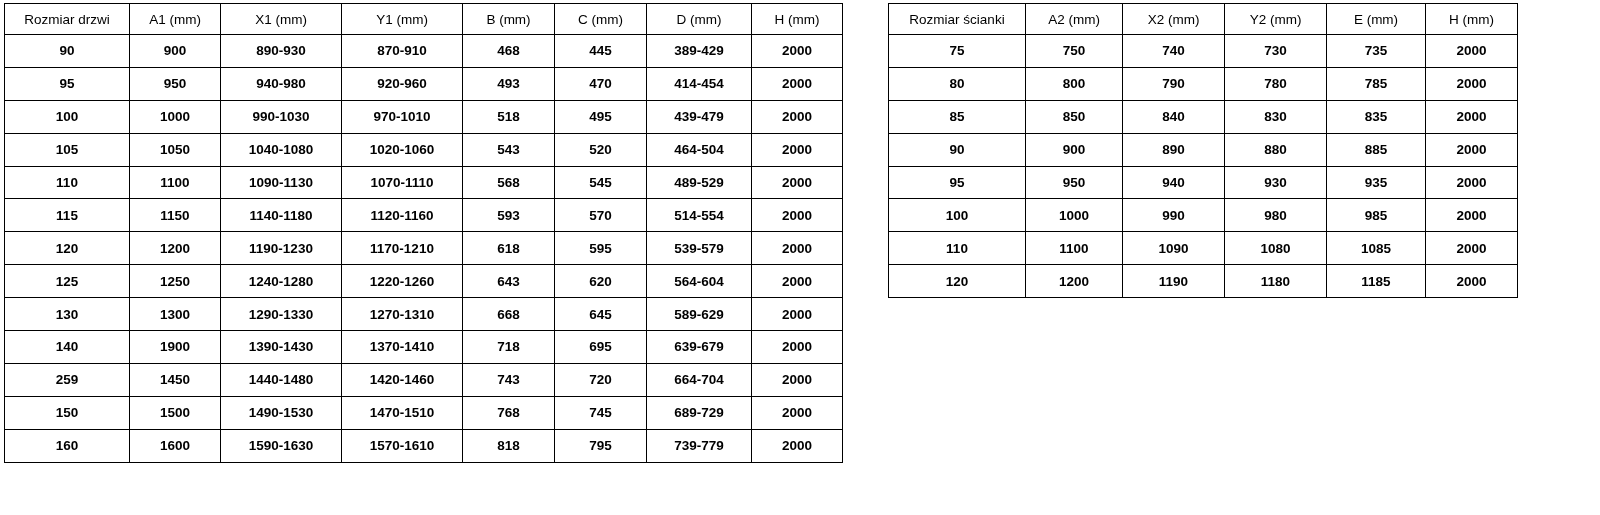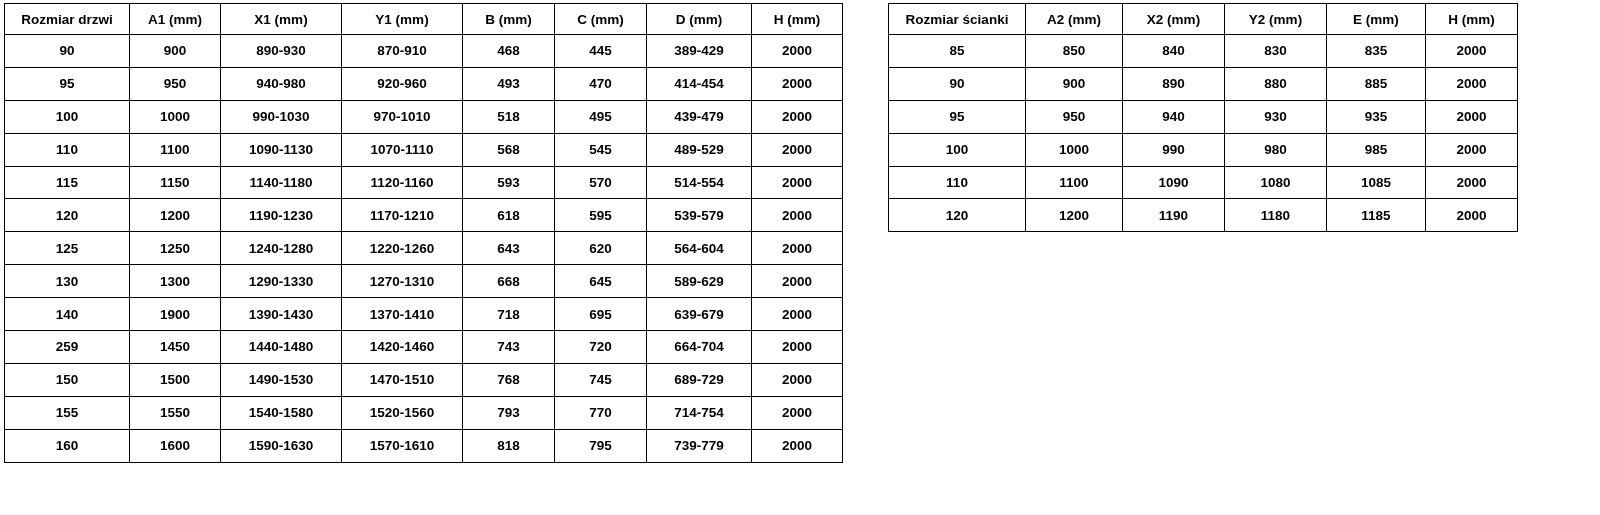--- a/index.html
+++ b/index.html
@@ -39,21 +39,21 @@
   table.spec td {
     border: 1px solid #000000;
     text-align: center;
     vertical-align: middle;
     font-size: 13.5px;
     padding: 0;
     height: 31.9px;
     white-space: nowrap;
   }
   table.spec thead th {
-    font-weight: bold;
+    font-weight: normal;
     height: 30px;
   }
   table.spec tbody td {
     font-weight: bold;
   }
   
   #doors-table col.c0 { width: 125px; }
   #doors-table col.c1 { width: 91px; }
   #doors-table col.c2 { width: 121px; }
   #doors-table col.c3 { width: 121px; }
@@ -123,20 +123,30 @@
           <td>100</td>
           <td>1000</td>
           <td>990-1030</td>
           <td>970-1010</td>
           <td>518</td>
           <td>495</td>
           <td>439-479</td>
           <td>2000</td>
         </tr>
         <tr>
+          <td>105</td>
+          <td>1050</td>
+          <td>1040-1080</td>
+          <td>1020-1060</td>
+          <td>543</td>
+          <td>520</td>
+          <td>464-504</td>
+          <td>2000</td>
+        </tr>
+        <tr>
           <td>110</td>
           <td>1100</td>
           <td>1090-1130</td>
           <td>1070-1110</td>
           <td>568</td>
           <td>545</td>
           <td>489-529</td>
           <td>2000</td>
         </tr>
         <tr>
@@ -200,30 +210,20 @@
           <td>2000</td>
         </tr>
         <tr>
           <td>150</td>
           <td>1500</td>
           <td>1490-1530</td>
           <td>1470-1510</td>
           <td>768</td>
           <td>745</td>
           <td>689-729</td>
-          <td>2000</td>
-        </tr>
-        <tr>
-          <td>155</td>
-          <td>1550</td>
-          <td>1540-1580</td>
-          <td>1520-1560</td>
-          <td>793</td>
-          <td>770</td>
-          <td>714-754</td>
           <td>2000</td>
         </tr>
         <tr>
           <td>160</td>
           <td>1600</td>
           <td>1590-1630</td>
           <td>1570-1610</td>
           <td>818</td>
           <td>795</td>
           <td>739-779</td>
@@ -248,20 +248,36 @@
           <th>Rozmiar ścianki</th>
           <th>A2 (mm)</th>
           <th>X2 (mm)</th>
           <th>Y2 (mm)</th>
           <th>E (mm)</th>
           <th>H (mm)</th>
         </tr>
       </thead>
       <tbody>
         <tr>
+          <td>75</td>
+          <td>750</td>
+          <td>740</td>
+          <td>730</td>
+          <td>735</td>
+          <td>2000</td>
+        </tr>
+        <tr>
+          <td>80</td>
+          <td>800</td>
+          <td>790</td>
+          <td>780</td>
+          <td>785</td>
+          <td>2000</td>
+        </tr>
+        <tr>
           <td>85</td>
           <td>850</td>
           <td>840</td>
           <td>830</td>
           <td>835</td>
           <td>2000</td>
         </tr>
         <tr>
           <td>90</td>
           <td>900</td>

